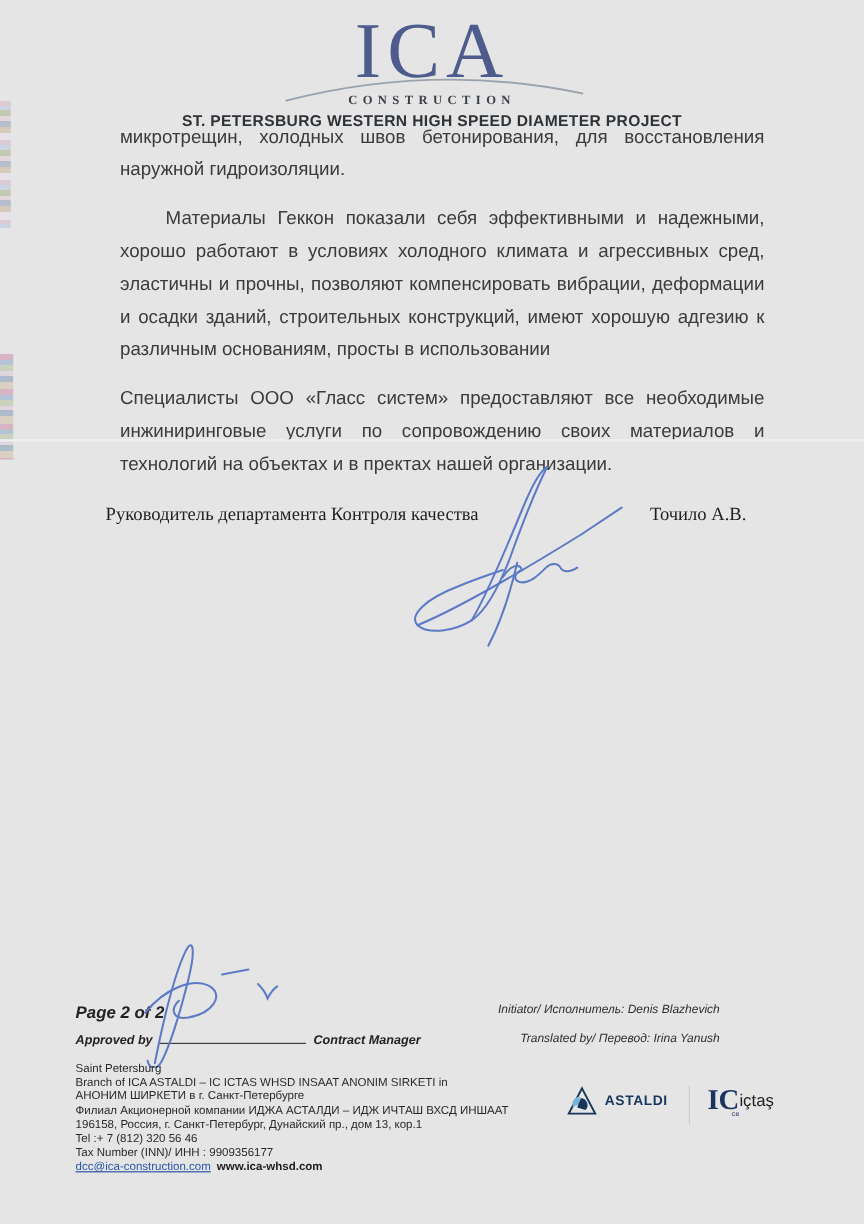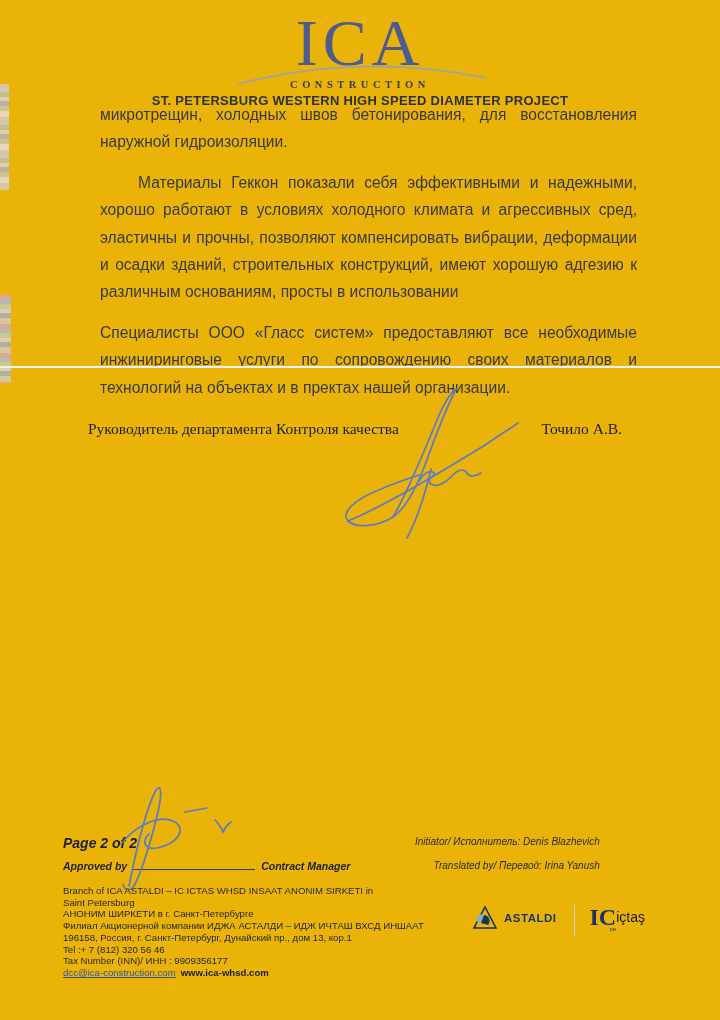--- a/index.html
+++ b/index.html
@@ -1,16 +1,16 @@
 <!DOCTYPE html>
 <html><head>
 <meta charset="utf-8">
 <style>
   html,body{margin:0;padding:0;background:#ffffff;}
-  .page{position:relative;width:720px;height:1020px;background:#eab308;overflow:hidden;
+  .page{position:relative;width:720px;height:1020px;background:#e5e5e5;overflow:hidden;
         font-family:"Liberation Sans",sans-serif;color:#3a3a3a;}
 
   
   .noise{position:absolute;left:0;opacity:.8;}
   .noise-a{top:84px;width:9px;height:106px;
     background:repeating-linear-gradient(180deg,#d9c6cf 0 4px,#c6cfe0 4px 8px,#b9c2a8 8px 13px,#e3d3da 13px 17px,#aab4c8 17px 22px,#cfc3b1 22px 27px,#e8e0ea 27px 33px);}
   .noise-b{top:295px;width:11px;height:88px;
     background:repeating-linear-gradient(180deg,#d3a8bc 0 5px,#a8bcd3 5px 9px,#c3cdb4 9px 14px,#e0d2dc 14px 18px,#9fb0c4 18px 23px,#d8cabb 23px 29px);}
   .scan-line{position:absolute;left:0;top:366px;width:720px;height:2px;background:#edeff3;}
 
@@ -119,22 +119,22 @@
       <span>Initiator/ Исполнитель:</span>
       <span>Denis Blazhevich</span>
     </div>
     <div class="line">
       <span>Translated by/ Перевод:</span>
       <span>Irina Yanush</span>
     </div>
   </div>
 
   <div class="address">
+    <div>Saint Petersburg</div>
     <div>Branch of ICA ASTALDI – IC ICTAS WHSD INSAAT ANONIM SIRKETI in</div>
-    <div>Saint Petersburg</div>
     <div>АНОНИМ ШИРКЕТИ в г. Санкт-Петербурге</div>
     <div>Филиал Акционерной компании ИДЖА АСТАЛДИ – ИДЖ ИЧТАШ ВХСД ИНШААТ</div>
     <div>196158, Россия, г. Санкт-Петербург, Дунайский пр., дом 13, кор.1</div>
     <div>Tel :+ 7 (812) 320 56 46</div>
     <div>Tax Number (INN)/ ИНН : 9909356177</div>
     <div>
       <span class="email-link">dcc@ica-construction.com</span><span class="website">www.ica-whsd.com</span>
     </div>
   </div>
 

